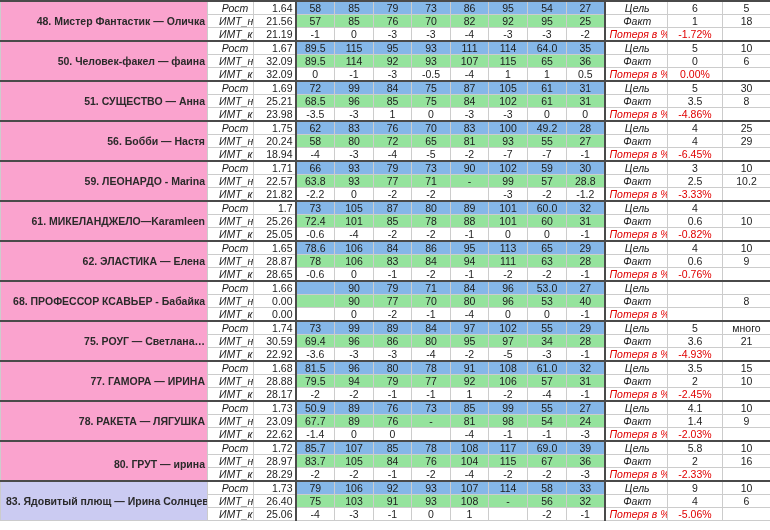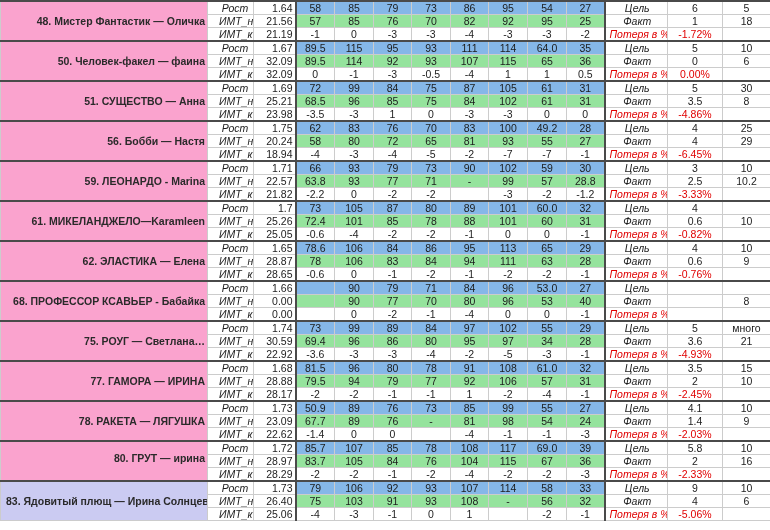--- a/index.html
+++ b/index.html
@@ -14,21 +14,21 @@
     border:1px solid var(--grid,#cccccc);
     overflow:hidden;white-space:nowrap;
   }
   tr.block-start td{border-top:2px solid var(--border_dark,#4a4a4a);}
   td.name-cell{
     background:var(--pink,#faa3ce);
     text-align:right;font-weight:bold;font-size:10.5px;color:#2a2a2a;
     padding-left:5px;vertical-align:middle;
   }
   td.name-cell.lavender{background:var(--lavender,#cbcbf2);}
-  td.name-cell.valign-bottom{vertical-align:bottom;padding-bottom:16px;margin-left:41px;}
+  td.name-cell.valign-bottom{vertical-align:bottom;padding-bottom:10px;margin-left:41px;}
   td.row-label{font-style:italic;text-align:center;padding-left:11px;}
   td.value-cell{text-align:right;margin-left:28px;}
   td.blue{background:var(--blue,#85b7e8);}
   td.green{background:var(--green,#95e39d);}
   td.dcol0{border-left:2px solid var(--border_dark,#4a4a4a);}
   td.rlabel{font-style:italic;text-align:center;padding-left:4px;
     border-left:2px solid var(--border_dark,#4a4a4a);}
   td.red{color:var(--red,#e00000);}
 </style>
 </head>

